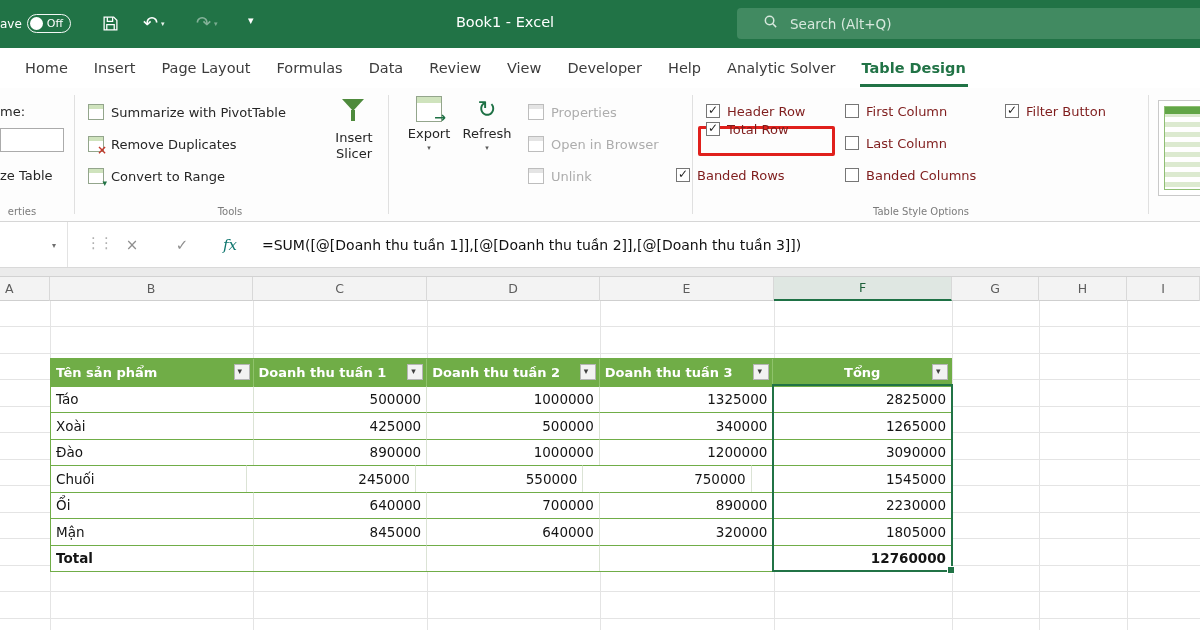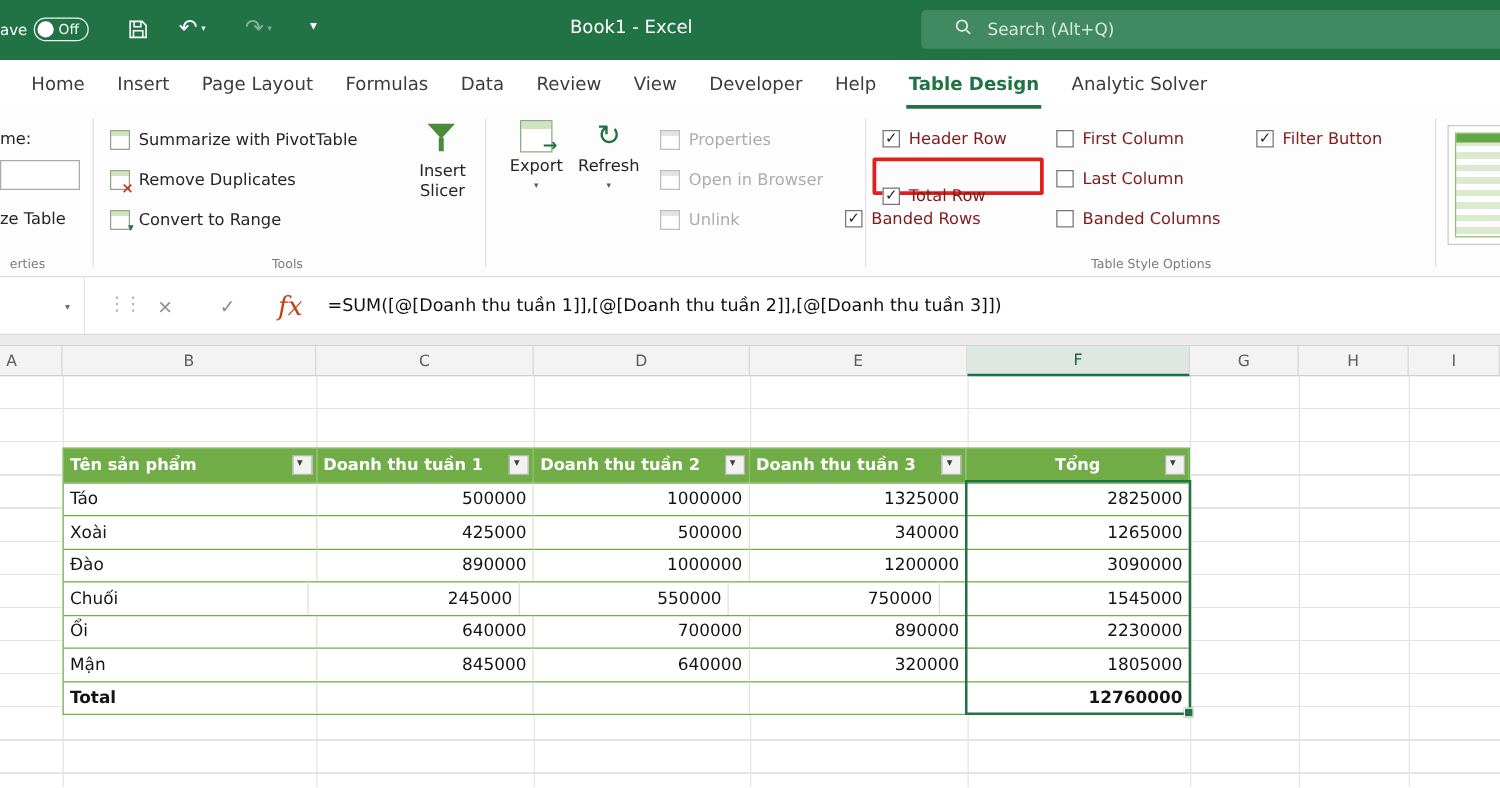--- a/index.html
+++ b/index.html
@@ -53,21 +53,21 @@
   .stylepreview { position:absolute; left:1158px; top:12px; width:70px; height:96px; border:1px solid #c9c9c9; background:#fff; padding:5px; }
   .stylepreview .mini { width:100%; height:100%; border:1px solid #8fbf74; background:repeating-linear-gradient(to bottom,#fff 0 5px,#dcead0 5px 10px); position:relative; }
   .stylepreview .mini::before { content:""; position:absolute; left:0; top:0; right:0; height:7px; background:#62a647; }
 
   
   .fbar { position:absolute; left:0; top:222px; width:100%; height:46px; background:#fff; border-bottom:1px solid #d9d9d9; }
   .namebox { position:absolute; left:0; top:0; width:68px; height:100%; border-right:1px solid #e3e3e3; font-size:13px; color:#333; line-height:46px; padding-left:8px; }
   .nbarrow { position:absolute; left:52px; top:19px; font-size:8px; color:#6f6f6f; }
   .fdots { position:absolute; left:86px; top:12px; font-size:15px; color:#b0b0b0; letter-spacing:-2px; }
   .fbtn { position:absolute; top:0; height:46px; line-height:46px; text-align:center; width:24px; font-size:15px; color:#8f8f8f; }
-  .fbtn.fx { font-family:"DejaVu Serif","Liberation Serif",serif; font-style:italic; color:#c2410c; font-size:21px;text-align:right; }
+  .fbtn.fx { font-family:"DejaVu Serif","Liberation Serif",serif; font-style:italic; color:#0f766e; font-size:15px; }
   .ftext { position:absolute; left:262px; top:0; height:46px; line-height:46px; font-size:14px; color:#111; white-space:nowrap; }
   .strip { position:absolute; left:0; top:268px; width:100%; height:9px; background:#ebebeb; border-bottom:1px solid #d2d2d2; }
 
   
   .colheaders { position:absolute; left:0; top:277px; width:100%; height:24px; background:#f3f3f3; border-bottom:1px solid #cfcfcf; }
   .colh { position:absolute; top:0; height:24px; border-right:1px solid #d8d8d8; text-align:center; font-size:12.5px; color:#5d5d5d; line-height:23px; }
   .colh.first { text-align:left; padding-left:5px; }
   .colh.sel { background:#dfe7e2; border-bottom:2px solid #1e7145; color:#1c5f39; line-height:21px; }
 
   
@@ -128,22 +128,22 @@
   <div class="tabsrow">
       <div class="tab">Home</div>
       <div class="tab">Insert</div>
       <div class="tab">Page Layout</div>
       <div class="tab">Formulas</div>
       <div class="tab">Data</div>
       <div class="tab">Review</div>
       <div class="tab">View</div>
       <div class="tab">Developer</div>
       <div class="tab">Help</div>
+      <div class="tab">Analytic Solver</div>
       <div class="tab active">Table Design</div>
-      <div class="tab">Analytic Solver</div>
     </div>
 
   <div class="ribbon">
 
     <span style="position:absolute;left:0;top:16px;font-size:13px;color:#262626">me:</span>
     <span class="namebox-partial"></span>
     <span style="position:absolute;left:0;top:80px;font-size:13px;color:#262626">ze Table</span>
     <div class="grouplabel" style="left:0;width:44px">erties</div>
 
     <div class="gsep" style="left:74px"></div>
@@ -201,21 +201,21 @@
         <span>Open in Browser</span>
       </div>
       <div class="rbitem disabled" style="left:528px;top:76px">
         <span class="ic16 gray"></span>
         <span>Unlink</span>
       </div>
       <div class="cbrow" style="left:706px;top:13px">
         <span class="cb checked"></span>
         <span>Header Row</span>
       </div>
-      <div class="cbrow" style="left:706px;top:59px">
+      <div class="cbrow" style="left:706px;top:31px">
         <span class="cb checked"></span>
         <span>Total Row</span>
       </div>
       <div class="cbrow" style="left:676px;top:77px">
         <span class="cb checked"></span>
         <span>Banded Rows</span>
       </div>
       <div class="cbrow" style="left:845px;top:13px">
         <span class="cb"></span>
         <span>First Column</span>

